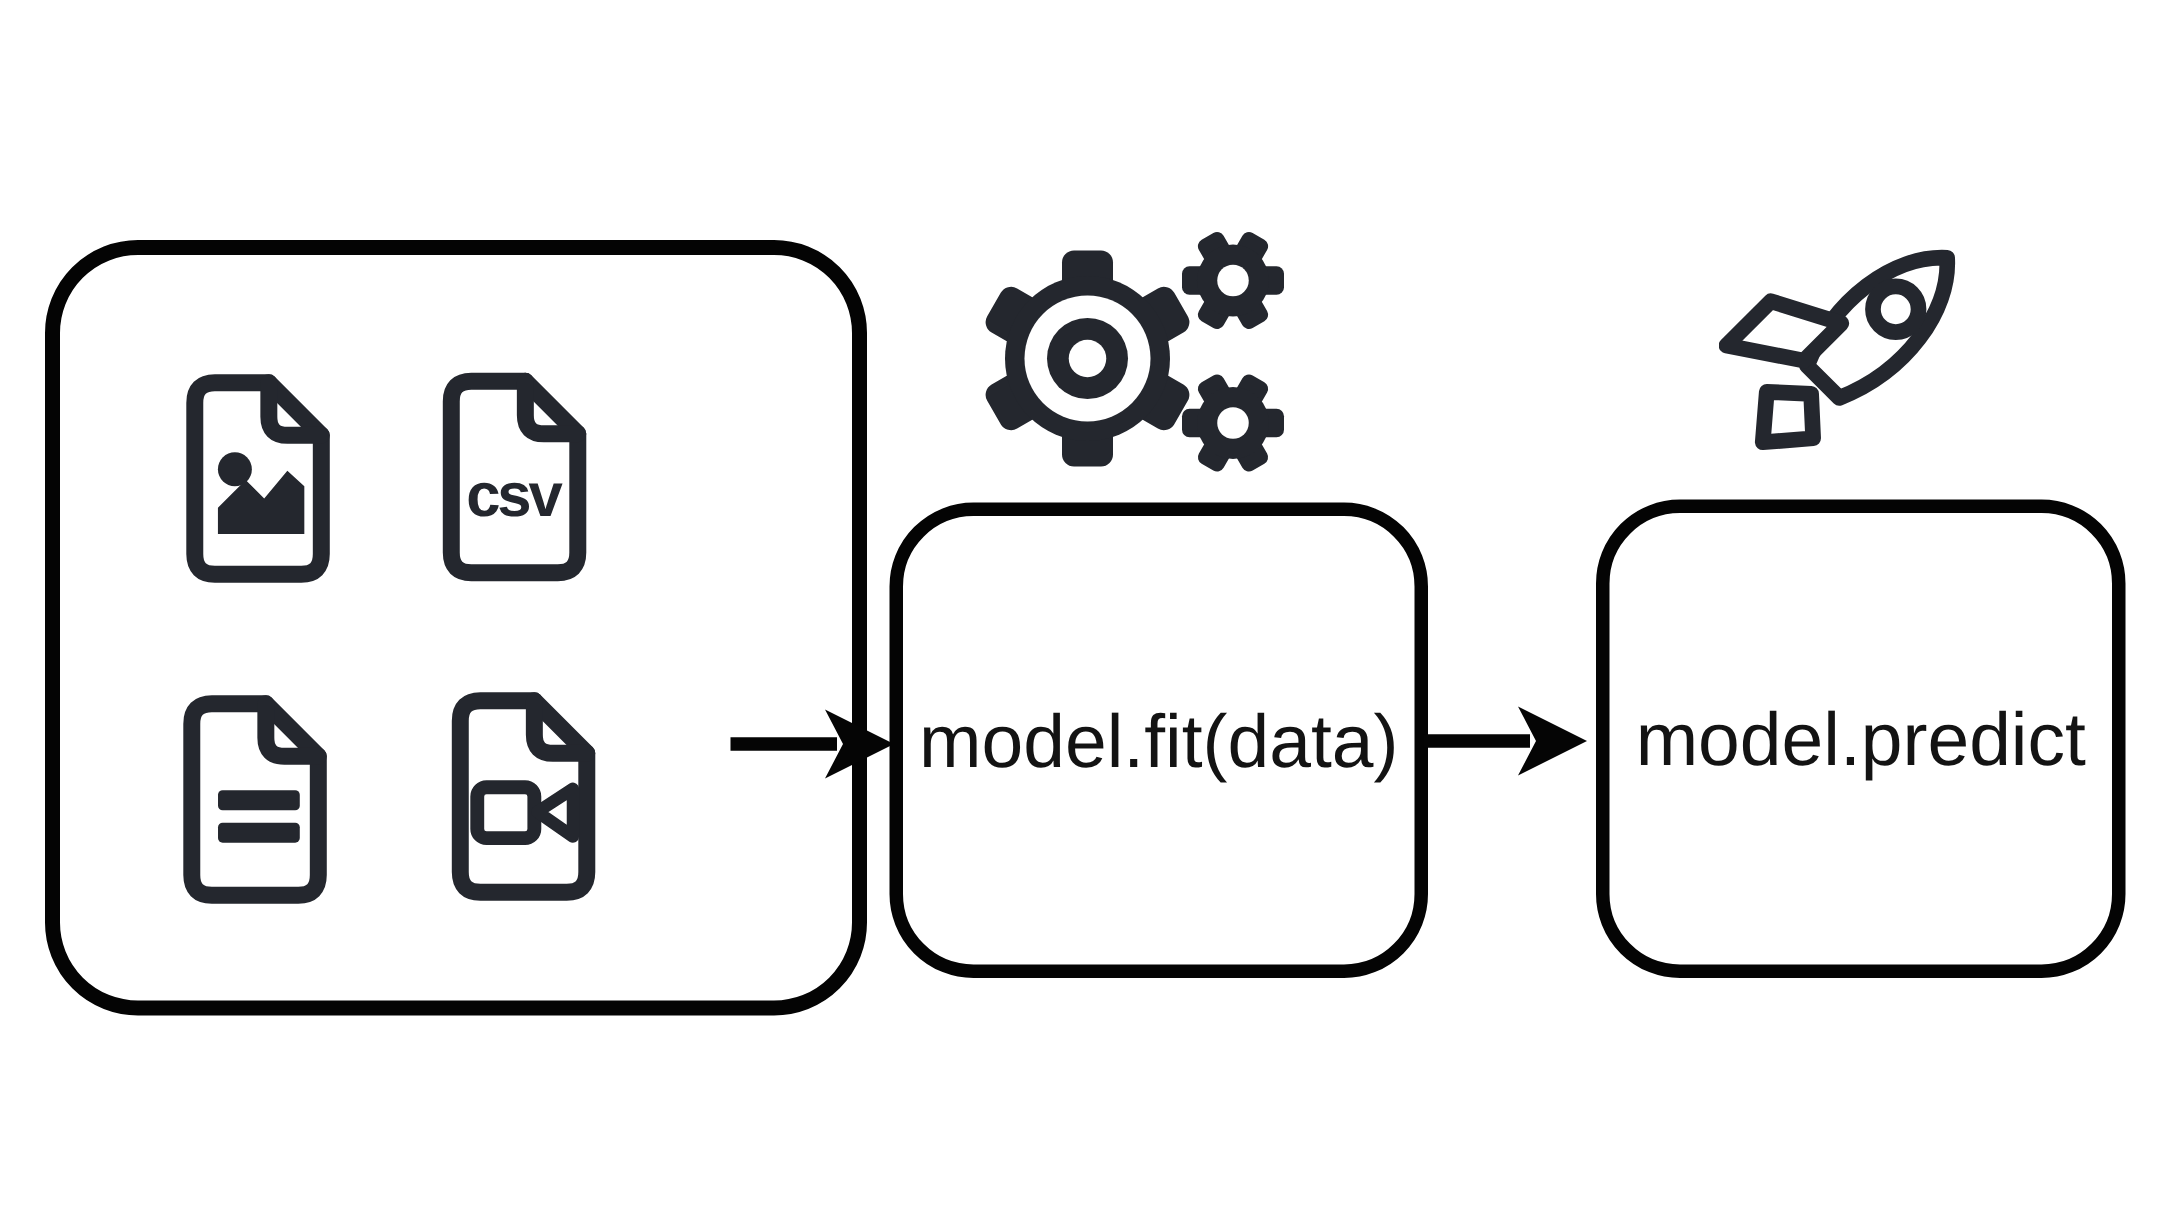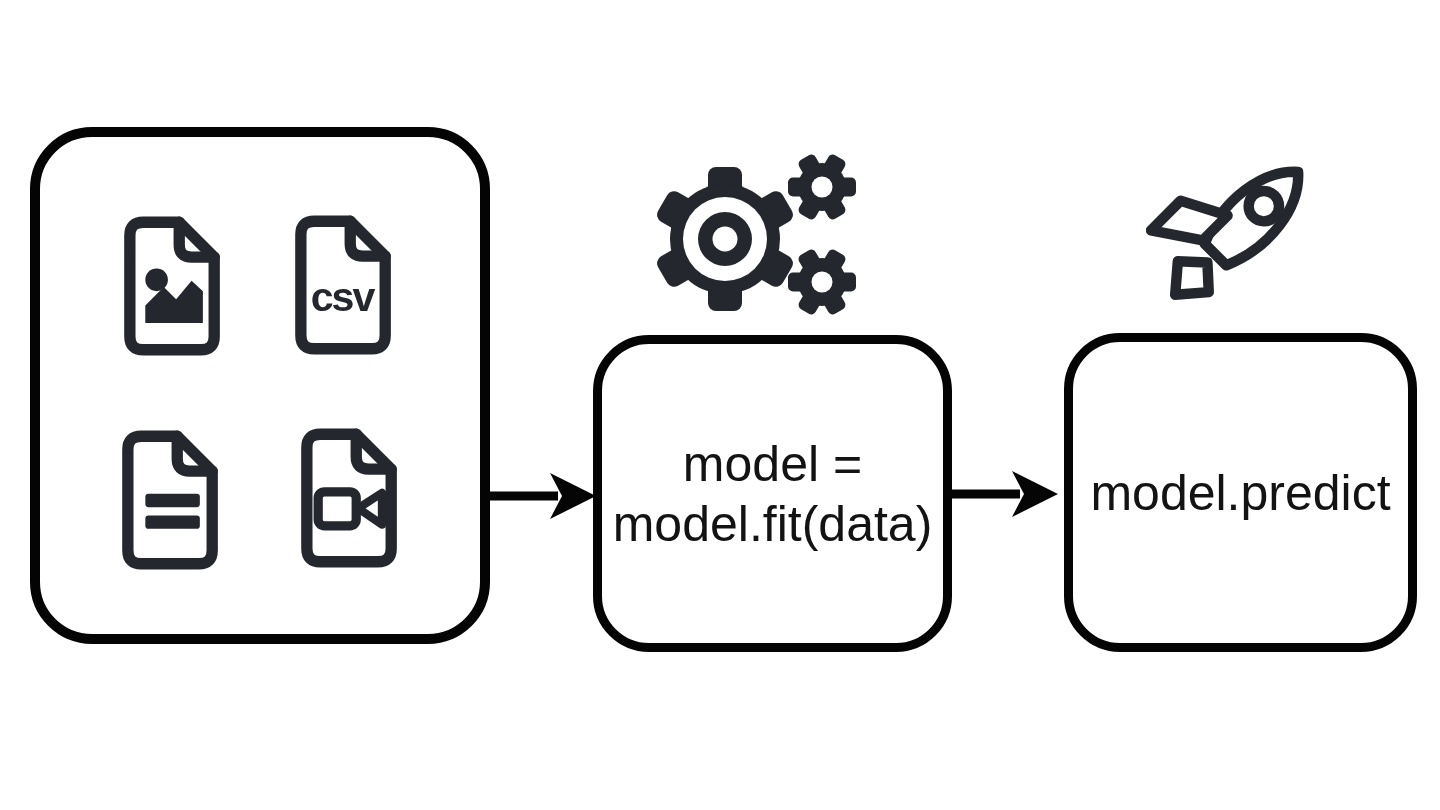--- a/index.html
+++ b/index.html
@@ -4,21 +4,21 @@
 <style>
   html,body{margin:0;padding:0;background:#ffffff;}
   .canvas{
     position:relative;width:1440px;height:810px;background:#ffffff;overflow:hidden;
     font-family:"Liberation Sans",sans-serif;
   }
   .node{
     position:absolute;background:#ffffff;border-style:solid;border-color:#040404;
     box-sizing:border-box;
   }
-  .node-data{left:30px;top:127px;width:460px;height:517px;border-width:10px;border-radius:62px;}
+  .node-data{left:30px;top:160px;width:548px;height:517px;border-width:10px;border-radius:62px;}
   .node-train{left:593px;top:335px;width:359px;height:317px;border-width:9px;border-radius:56px;
     display:flex;align-items:center;justify-content:center;}
   .node-predict{left:1064px;top:333px;width:353px;height:319px;border-width:9px;border-radius:56px;
     display:flex;align-items:center;justify-content:center;}
   .code{font-size:50px;line-height:60px;color:#131313;text-align:center;letter-spacing:0;}
   .code span{display:block;}
   .file-icon{position:absolute;width:104px;height:144px;}
   .fi-image{left:79px;top:77px;}
   .fi-csv{left:250px;top:76px;}
   .fi-doc{left:77px;top:291px;}
@@ -109,21 +109,20 @@
       <rect class="ic-solid" x="-9.5" y="-34" width="19" height="24" rx="5" transform="rotate(210)"></rect>
       <rect class="ic-solid" x="-9.5" y="-34" width="19" height="24" rx="5" transform="rotate(270)"></rect>
       <rect class="ic-solid" x="-9.5" y="-34" width="19" height="24" rx="5" transform="rotate(330)"></rect>
       <circle class="ic-solid" r="24"></circle>
       <circle class="ic-white" r="10.5"></circle>
     </g>
   </svg>
 
   <div class="node node-train">
     <div class="code">
-      <span>model =</span>
       <span>model.fit(data)</span>
     </div>
   </div>
 
   <svg class="arrow arrow-2" viewBox="0 0 112 56">
     <path class="ar-line" d="M1,28 H72"></path>
     <path class="ar-head" d="M64,5 L110,28 L64,51 L76,28 Z"></path>
   </svg>
 
   <svg class="overlay-icon rocket" viewBox="0 0 200 200">

